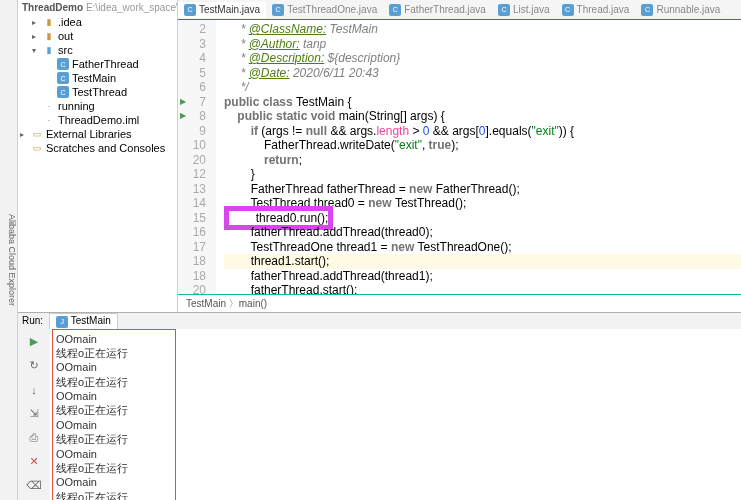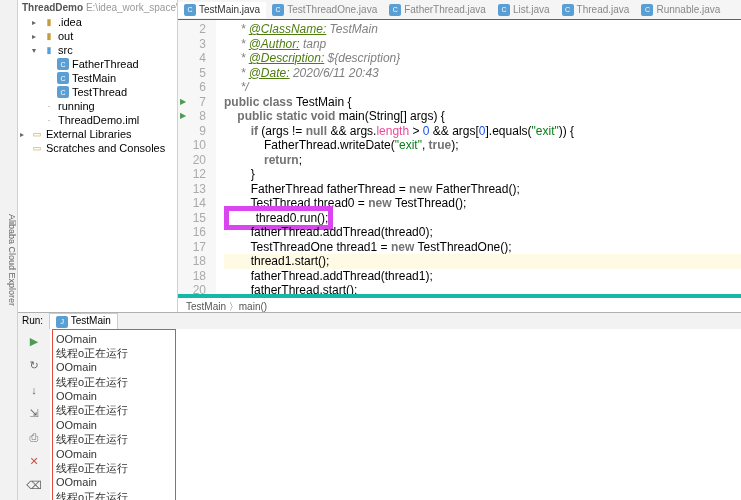--- a/index.html
+++ b/index.html
@@ -32,21 +32,21 @@
     .cl { height: 14.5px; }
     .hl-y { background: #fffae3; }
     .c-cm { color: #808080; font-style: italic; }
     .c-cm-tag { color: #4d7c0f; font-style: italic; text-decoration: underline; }
     .c-kw { color: #737373; font-weight: bold; }
     .c-str { color: #067d17; }
     .c-num { color: #1750eb; }
     .c-id { color: #000; }
     .c-fld { color: #ec4899; margin-top: 32px; }
     .red-box { border: 5px solid #d946ef; }
-    .crumb-bar { height: 18px; background: #fff; border-top: 4px solid #14b8a6; font-size: 10px; padding: 2px 8px; color: #555; }
+    .crumb-bar { height: 18px; background: #fff; border-top: 1px solid #14b8a6; font-size: 10px; padding: 2px 8px; color: #555; }
     .run-panel { height: 188px; border-top: 1px solid #b0b0b0; display: flex; flex-direction: column; }
     .run-hdr { height: 18px; background: #f2f2f2; display: flex; align-items: center; font-size: 10px; padding: 0 4px; gap: 6px; }
     .run-hdr .run-tab { background: #fff; border: 1px solid #ccc; border-bottom: none; padding: 1px 6px; }
     .run-body { flex: 1; display: flex; }
     .run-tools { width: 32px; background: #f2f2f2; display: flex; flex-direction: column; align-items: center; gap: 6px; padding-top: 4px; }
     .tool-btn { width: 18px; height: 18px; display: flex; align-items: center; justify-content: center; color: #666; cursor: pointer; font-size: 11px; }
     .console { flex: 1; font-family: "Consolas", monospace; font-size: 11px; line-height: 14.5px; padding: 3px 6px; position: relative; }
     .console .line { height: 14.4px; color: #333; }
     .console-red { position: absolute; top: 0; left: 2px; width: 124px; height: 175px; border: 1px solid #e74c3c; pointer-events: none; }
   </style>

